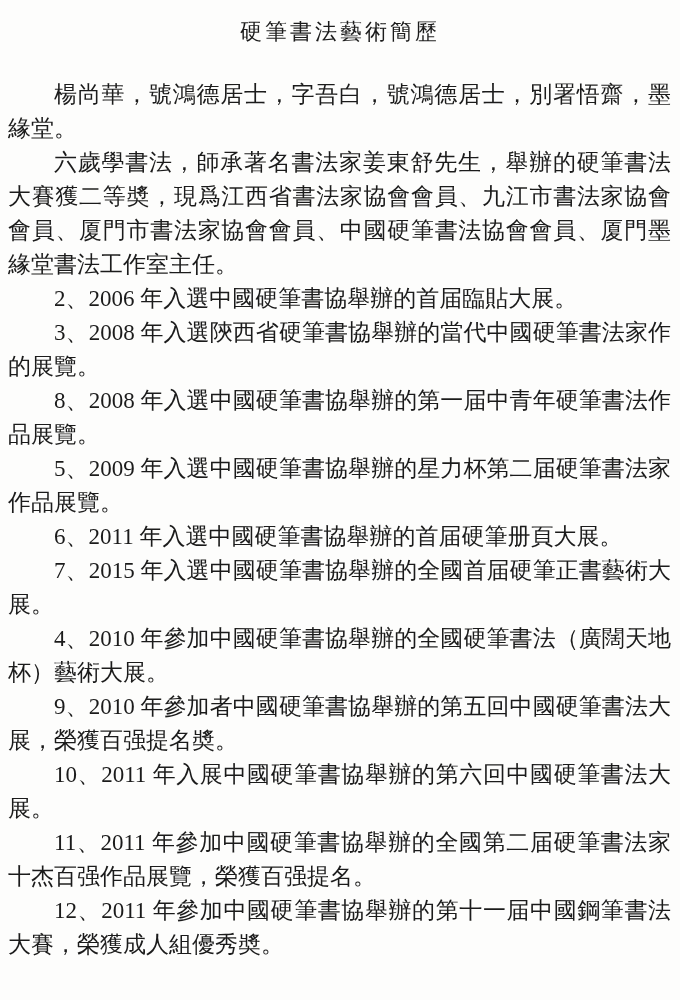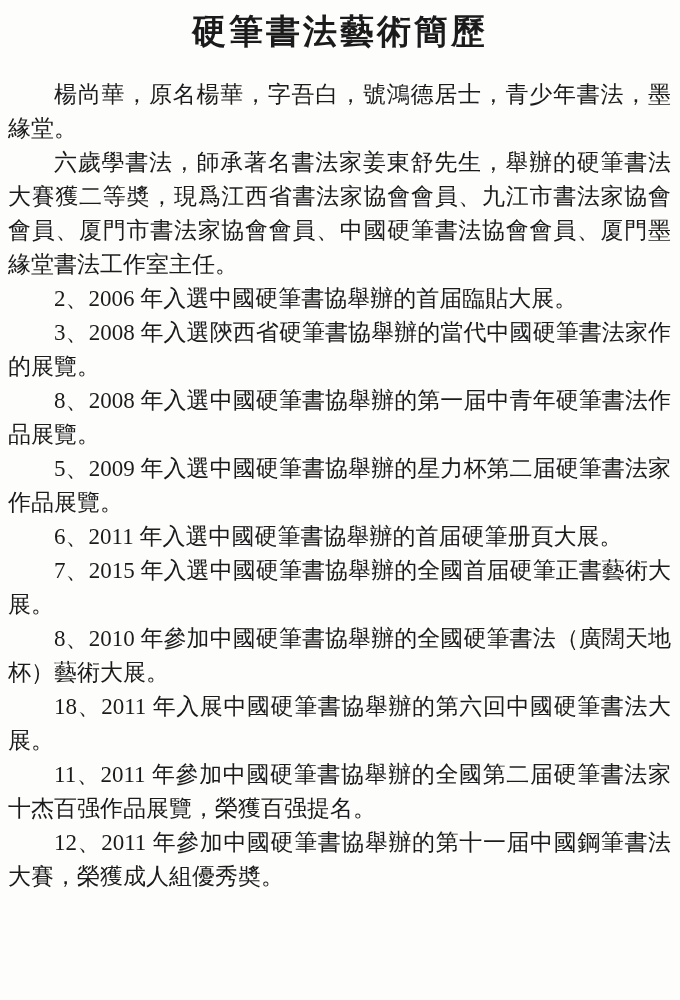--- a/index.html
+++ b/index.html
@@ -15,23 +15,23 @@
     background: #fdfdfc;
     color: #1b1b1b;
     font-family: "Liberation Serif", "DejaVu Serif", serif;
     overflow: hidden;
     box-sizing: border-box;
   }
   h1.doc-title {
     margin: 0;
     padding-top: 13px;
     text-align: center;
-    font-size: 34px;
+    font-size: 22px;
     line-height: 38px;
-    font-weight: bold;
+    font-weight: normal;
     letter-spacing: 3px;
   }
   .content {
     margin-top: 27px;
     padding: 0 9px 0 8px;
     font-size: 23px;
     line-height: 34px;
     text-align: justify;
     text-justify: inter-ideograph;
   }
@@ -41,28 +41,29 @@
     word-break: break-all;
   }
 </style>
 </head>
 <body>
 
 <div class="page">
   <h1 class="doc-title">硬筆書法藝術簡歷</h1>
 
   <div class="content">
-    <p>楊尚華，原名楊華，字吾白，號鴻德居士，青少年書法，墨緣堂。</p>
+    <p>楊尚華，號鴻德居士，字吾白，號鴻德居士，別署悟齋，墨緣堂。</p>
     <p>六歲學書法，師承著名書法家姜東舒先生，舉辦的硬筆書法大賽獲二等奬，現爲江西省書法家協會會員、九江市書法家協會會員、厦門市書法家協會會員、中國硬筆書法協會會員、厦門墨緣堂書法工作室主任。</p>
 
     <p>2、2006 年入選中國硬筆書協舉辦的首届臨貼大展。</p>
     <p>3、2008 年入選陝西省硬筆書協舉辦的當代中國硬筆書法家作的展覽。</p>
     <p>8、2008 年入選中國硬筆書協舉辦的第一届中青年硬筆書法作品展覽。</p>
     <p>5、2009 年入選中國硬筆書協舉辦的星力杯第二届硬筆書法家作品展覽。</p>
     <p>6、2011 年入選中國硬筆書協舉辦的首届硬筆册頁大展。</p>
     <p>7、2015 年入選中國硬筆書協舉辦的全國首届硬筆正書藝術大展。</p>
-    <p>8、2010 年參加中國硬筆書協舉辦的全國硬筆書法（廣闊天地杯）藝術大展。</p>
-    <p>18、2011 年入展中國硬筆書協舉辦的第六回中國硬筆書法大展。</p>
+    <p>4、2010 年參加中國硬筆書協舉辦的全國硬筆書法（廣闊天地杯）藝術大展。</p>
+    <p>9、2010 年參加者中國硬筆書協舉辦的第五回中國硬筆書法大展，榮獲百强提名奬。</p>
+    <p>10、2011 年入展中國硬筆書協舉辦的第六回中國硬筆書法大展。</p>
     <p>11、2011 年參加中國硬筆書協舉辦的全國第二届硬筆書法家十杰百强作品展覽，榮獲百强提名。</p>
     <p>12、2011 年參加中國硬筆書協舉辦的第十一届中國鋼筆書法大賽，榮獲成人組優秀奬。</p>
 
   </div>
 </div>
 
 </body></html>

